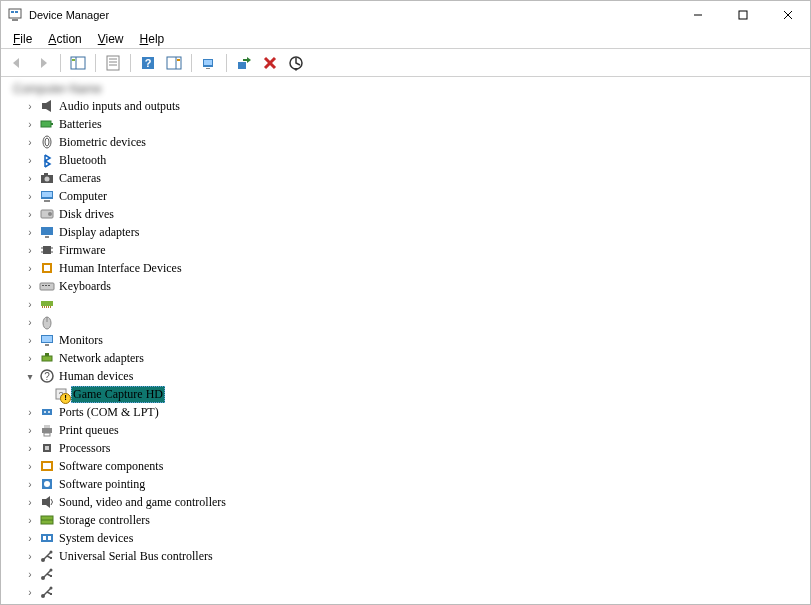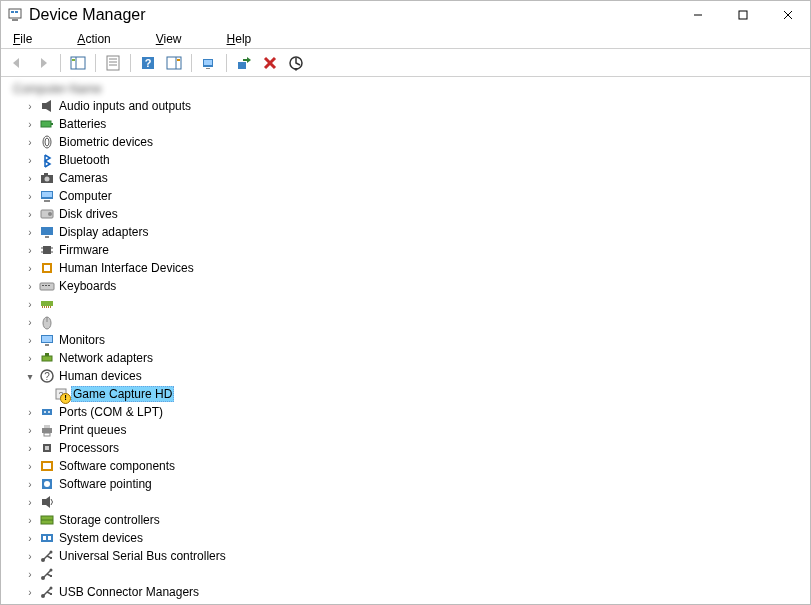--- a/index.html
+++ b/index.html
@@ -20,38 +20,37 @@
     align-items: center;
     height: 28px;
     padding: 0 0 0 6px;
     background: #fff;
   }
   .titlebar .app-icon {
     width: 16px; height: 16px;
     margin-right: 6px;
     display: inline-flex; align-items:center; justify-content:center;
   }
-  .titlebar .title { flex: 0 0 auto; font-size: 16px; }
+  .titlebar .title { flex: 0 0 auto; font-size: 11px; }
   .titlebar .spacer { flex: 1 1 auto; }
   .win-btn {
     width: 45px; height: 28px;
     display: inline-flex; align-items: center; justify-content: center;
     font-family: "Segoe UI Symbol", sans-serif;
     font-size: 12px;
     cursor: default;
   }
 
   
   .menubar {
     display: flex;
     height: 20px;
     padding: 0 4px;
     align-items: center;
     border-bottom: 1px solid #d0d0d0;
-    gap: 29px;
   }
   .menu-item {
     padding: 2px 8px;
     cursor: default;
   }
   .menu-item .ul { text-decoration: underline; }
 
   
   .toolbar {
     display: flex;
@@ -97,25 +96,25 @@
   .node .arrow {
     width: 14px; height: 14px;
     display:inline-flex; align-items:center; justify-content:center;
     color:#666; font-size:10px;
     cursor: default;
   }
   .node .dev-icon {
     width: 16px; height:16px;
     display:inline-flex; align-items:center; justify-content:center;
   }
-  .node .label { padding: 0 2px; }
+  .node .label { padding: 0 2px; font-family: Liberation Serif, serif; }
   .lvl1 { margin-left: 16px; }
   .lvl2 { margin-left: 46px; }
   .selected .label {
-    background: #7dd3fc;
+    background: #0f766e;
     border: 1px dotted #66a3e0;
     padding: 0 1px;
   }
   .warn-overlay {
     position: relative;
   }
   .warn-overlay::after{
     content:"!";
     position:absolute;
     right:-2px; bottom:-2px;
@@ -483,20 +482,21 @@
       </div>
       <div class="node lvl1">
         <span class="arrow">›</span>
         <span class="dev-icon">
           <svg viewBox="0 0 16 16">
             <rect x="3" y="5" width="4" height="6" fill="#555"></rect>
             <path d="M7 5 L11 2 L11 14 L7 11 Z" fill="#555"></path>
             <path d="M12 5 Q15 8 12 11" fill="none" stroke="#555"></path>
           </svg>
         </span>
+        <span class="label">Sound, video and game controllers</span>
       </div>
       <div class="node lvl1">
         <span class="arrow">›</span>
         <span class="dev-icon">
           <svg viewBox="0 0 16 16">
             <rect x="2" y="4" width="12" height="8" fill="#7fb238" stroke="#4a7a1f"></rect>
             <line x1="2" y1="8" x2="14" y2="8" stroke="#4a7a1f"></line>
           </svg>
         </span>
         <span class="label">Storage controllers</span>
@@ -541,16 +541,15 @@
         <span class="arrow">›</span>
         <span class="dev-icon">
           <svg viewBox="0 0 16 16">
             <circle cx="4" cy="12" r="2" fill="#555"></circle>
             <line x1="4" y1="12" x2="12" y2="4" stroke="#555" stroke-width="1.5"></line>
             <circle cx="12" cy="4" r="1.5" fill="#555"></circle>
             <line x1="8" y1="8" x2="12" y2="10" stroke="#555" stroke-width="1.5"></line>
             <rect x="11" y="9" width="2" height="2" fill="#555"></rect>
           </svg>
         </span>
-        <span class="label">USB Connector Managers</span>
       </div>
     </div>
 </div>
 
 </body></html>

